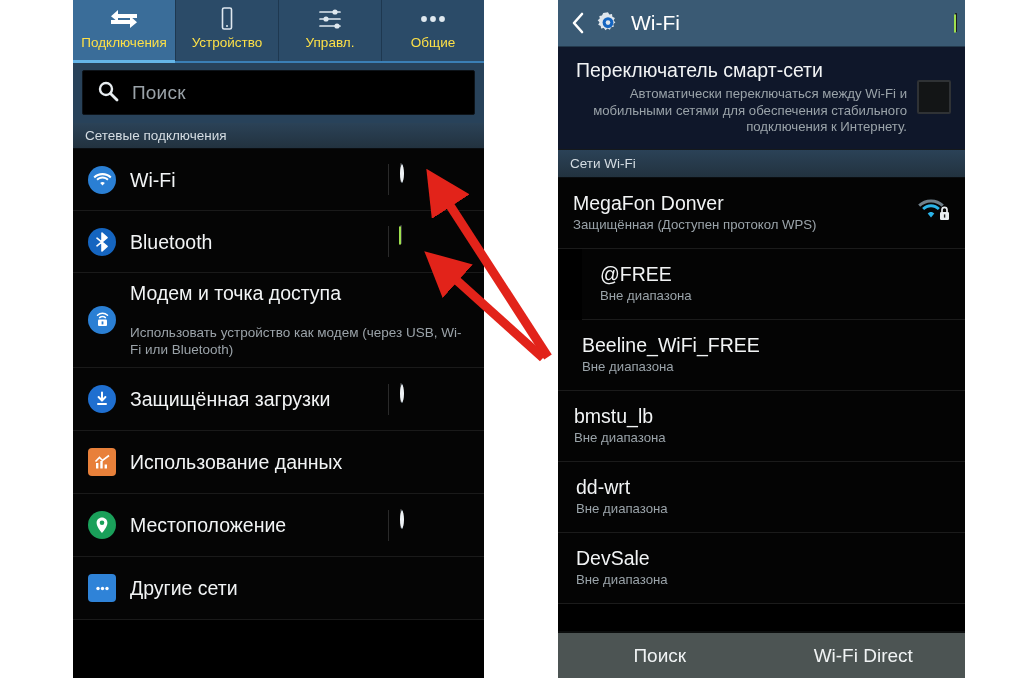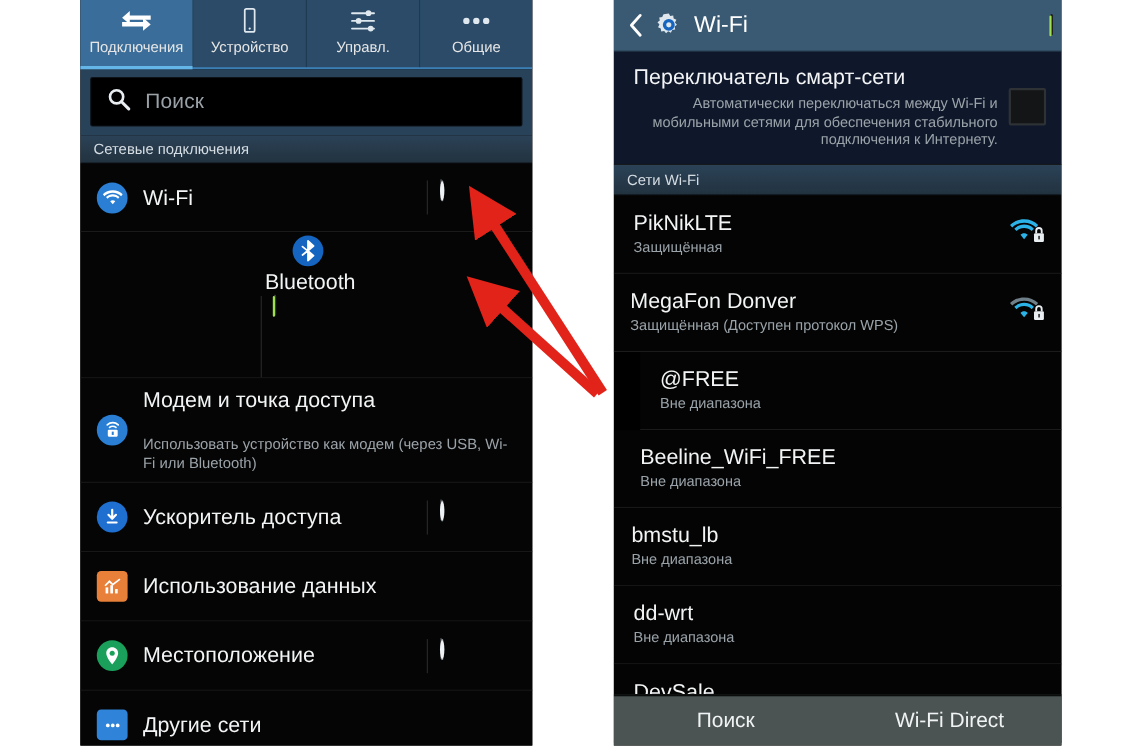--- a/index.html
+++ b/index.html
@@ -26,21 +26,21 @@
     background:#2b4b68;
   }
   .tab:last-child{border-right:none;}
   .tab.active{background:#3a6d99;}
   .tab.active:after{
     content:"";position:absolute;left:0;right:0;bottom:-2px;height:3px;
     background:#64b5e8;
   }
   .tab-icon{height:26px;display:flex;align-items:center;justify-content:center;}
   .tab-label{
-    font-size:13.5px;color:#e5e5e5;margin-top:3px;
+    font-size:13.5px;color:#fde047;margin-top:3px;
     white-space:nowrap;overflow:hidden;text-overflow:clip;max-width:98%;
     text-align:left;
   }
 
   .searchwrap{
     background:#28425a;padding:7px 9px 8px 9px;
   }
   .searchbox{
     background:#000;border:1px solid #0d1319;border-radius:2px;
     height:43px;display:flex;align-items:center;padding:0 14px;
@@ -213,21 +213,21 @@
       <span class="rtext">
         <span class="rtitle">Wi-Fi</span>
       </span>
       <span class="toggle">
         <span class="tg off"><span class="knob">
               <span class="glyph-o"></span>
             </span></span>
       </span>
     </div>
 
-    <div class="row" style="min-height:61px;flex-direction:column;">
+    <div class="row" style="min-height:61px;">
       <span class="ricon">
         <span class="ic" style="background:#1565c0;">
           <svg width="16" height="20" viewBox="0 0 16 20">
             <path d="M8 1 L13 5.6 L8 10 L8 1 Z M8 10 L13 14.4 L8 19 L8 10 Z M3 6.2 L13 14.4 M3 13.8 L13 5.6" fill="#fff" stroke="#fff" stroke-width="1.6" stroke-linejoin="round" stroke-linecap="round"></path>
           </svg>
         </span>
       </span>
       <span class="rtext">
         <span class="rtitle">Bluetooth</span>
       </span>
@@ -259,21 +259,21 @@
     <div class="row" style="min-height:62px;">
       <span class="ricon">
         <span class="ic" style="background:#1f6fd0;">
           <svg width="18" height="18" viewBox="0 0 18 18">
             <path d="M9 2.5 V10 M5.6 7 L9 10.6 L12.4 7" fill="none" stroke="#fff" stroke-width="2" stroke-linecap="round" stroke-linejoin="round"></path>
             <rect x="4" y="13" width="10" height="2" rx="1" fill="#fff"></rect>
           </svg>
         </span>
       </span>
       <span class="rtext">
-        <span class="rtitle">Ускоритель доступа</span>
+        <span class="rtitle">Защищённая загрузки</span>
       </span>
       <span class="toggle">
         <span class="tg off"><span class="knob">
               <span class="glyph-o"></span>
             </span></span>
       </span>
     </div>
 
     <div class="row" style="min-height:62px;">
       <span class="ricon">
@@ -356,36 +356,20 @@
         <div class="smart-title">Переключатель смарт-сети</div>
         <div class="smart-sub">Автоматически переключаться между Wi-Fi и мобильными сетями для обеспечения стабильного подключения к Интернету.</div>
       </div>
       <span class="checkbox" style="margin-top:22px;"></span>
     </div>
 
     <div class="section-head" style="height:27px;">
       <span>Сети Wi-Fi</span>
     </div>
 
-    <div class="wrow" style="min-height:53px;">
-      <span class="wt">
-        <div class="wname">PikNikLTE</div>
-        <div class="wstat">Защищённая</div>
-      </span>
-      <span>
-        <svg width="34" height="28" viewBox="0 0 34 28">
-          <path d="M14 6.4c4.2 0 8 1.7 10.8 4.4l2-2.3C23.5 5.2 19 3.4 14 3.4S4.5 5.2 1.2 8.5l2 2.3C6 8.1 9.8 6.4 14 6.4z" fill="#2bb3e8"></path>
-          <path d="M14 11.2c2.7 0 5.1 1.1 6.9 2.9l2-2.2c-2.3-2.3-5.4-3.7-8.9-3.7S7.4 9.6 5.1 11.9l2 2.2c1.8-1.8 4.2-2.9 6.9-2.9z" fill="#2bb3e8"></path>
-          <path d="M14 16c1.3 0 2.5.6 3.3 1.5L14 21.4l-3.3-3.9c.8-.9 2-1.5 3.3-1.5z" fill="#2bb3e8"></path>
-          <rect x="23" y="16" width="9" height="8" rx="1.2" fill="#e9eef2"></rect>
-          <path d="M25 16v-2.2a2.5 2.5 0 0 1 5 0V16" fill="none" stroke="#e9eef2" stroke-width="1.7"></path>
-          <rect x="26.9" y="18.4" width="1.4" height="3.2" fill="#222"></rect>
-        </svg>
-      </span>
-    </div>
 
     <div class="wrow" style="min-height:53px;padding-left:15px;">
       <span class="wt">
         <div class="wname">MegaFon Donver</div>
         <div class="wstat">Защищённая (Доступен протокол WPS)</div>
       </span>
       <span>
         <svg width="34" height="28" viewBox="0 0 34 28">
           <path d="M14 6.4c4.2 0 8 1.7 10.8 4.4l2-2.3C23.5 5.2 19 3.4 14 3.4S4.5 5.2 1.2 8.5l2 2.3C6 8.1 9.8 6.4 14 6.4z" fill="#6f7f8a"></path>
           <path d="M14 11.2c2.7 0 5.1 1.1 6.9 2.9l2-2.2c-2.3-2.3-5.4-3.7-8.9-3.7S7.4 9.6 5.1 11.9l2 2.2c1.8-1.8 4.2-2.9 6.9-2.9z" fill="#2bb3e8"></path>

